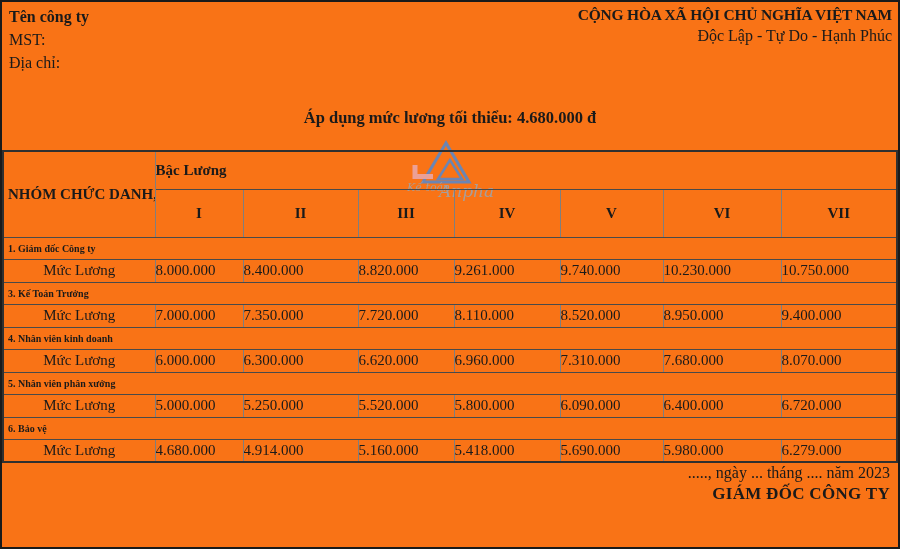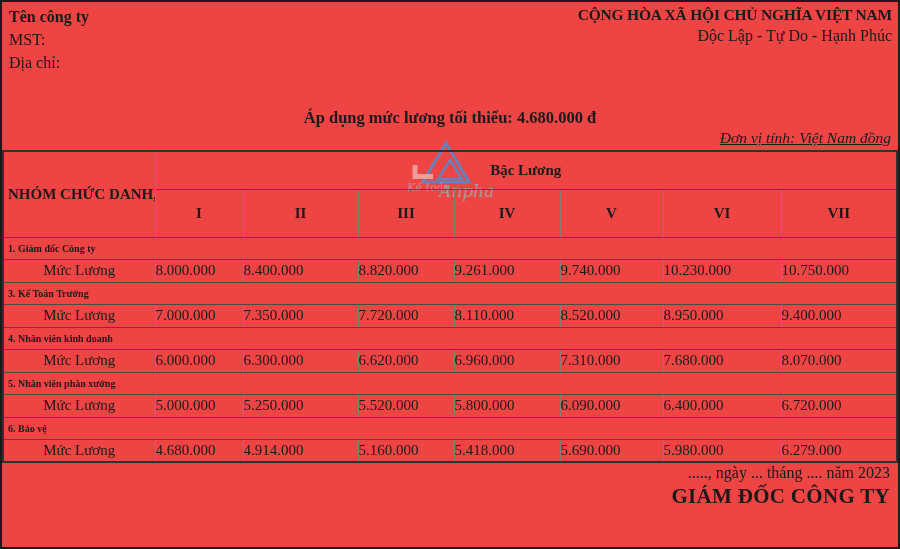--- a/index.html
+++ b/index.html
@@ -1,20 +1,20 @@
 <!DOCTYPE html>
 <html lang="vi"><head>
 <meta charset="utf-8">
 <style>
   * { margin:0; padding:0; box-sizing:border-box; }
   html,body { background:#fff; }
   .page {
     position:relative;
     width:900px; height:549px;
-    background:#ef4444;
+    background:#f97316;
     border:2px solid #1a1a1a;
     font-family:"Liberation Serif", serif;
     color:#1a1a1a;
     overflow:hidden;
   }
   
   .company { position:absolute; left:7px; top:3px; font-size:16px; line-height:23px; }
   .company .b { font-weight:bold; }
   
   .national { position:absolute; left:455px; top:4px; width:435px; text-align:right; }
@@ -34,48 +34,47 @@
                  border-collapse:collapse; table-layout:fixed; background:transparent; }
   table.salary td { border:1px solid #7f7f7f; border-top-color:#4a4a4a; border-bottom-color:#4a4a4a;
                     font-size:15px; overflow:hidden; white-space:nowrap; }
   table.salary { border:2px solid #303030; }
   tr.hrow1 { height:38px; }
   tr.hrow2 { height:48px; }
   tr.sec   { height:22px; }
   tr.val   { height:23px; }
   td.group-hdr { text-align:center; font-weight:bold; font-size:14px; line-height:1.3;
                  white-space:normal; padding:0 4px; }
-  td.bac { text-align:center; font-weight:bold; font-size:22px; }
+  td.bac { text-align:left; font-weight:bold; font-size:22px; }
   td.lvl { text-align:center; font-weight:bold; font-size:16px; }
   tr.sec td { font-weight:bold; text-align:left; padding-left:4px; font-size:10px; }
   td.lab { text-align:center; }
   td.num { text-align:left; padding-right:5px; }
   
   .footer { position:absolute; top:462px; right:8px; text-align:right; z-index:1;margin-left:22px; }
   .footer .date { font-size:16px; }
-  .footer .signer { font-size:21px; font-weight:bold; margin-top:2px; letter-spacing:0.3px; }
+  .footer .signer { font-size:17px; font-weight:bold; margin-top:2px; letter-spacing:0.3px; }
 </style>
 </head>
 <body>
 
 <div class="page">
 
   <div class="company">
     <div class="b">Tên công ty</div>
     <div>MST:</div>
     <div>Địa chỉ:</div>
   </div>
 
   <div class="national">
     <div class="l1">CỘNG HÒA XÃ HỘI CHỦ NGHĨA VIỆT NAM</div>
     <div class="l2">Độc Lập - Tự Do - Hạnh Phúc</div>
   </div>
 
   <div class="doc-subtitle">Áp dụng mức lương tối thiểu: 4.680.000 đ</div>
-  <div class="unit-note">Đơn vị tính: Việt Nam đồng</div>
 
   <svg class="watermark" width="112" height="66" viewBox="0 0 112 66">
     <polygon points="41,4 18,43 64,43" fill="none" stroke="#5b87c5" stroke-width="3" stroke-linejoin="miter" opacity="0.9"></polygon>
     <polygon points="45,21 33,40 57,40" fill="none" stroke="#5b87c5" stroke-width="2.5" opacity="0.9"></polygon>
     <polyline points="10,26 10,37.5 28,37.5" fill="none" stroke="#eba29c" stroke-width="5" opacity="0.95"></polyline>
     <text x="2" y="52" font-family="DejaVu Serif, serif" font-style="italic" font-size="11" fill="#a89e99">Kế toán</text>
     <text x="34" y="58" font-family="DejaVu Serif, serif" font-style="italic" font-size="17" fill="#a89e99">Anpha</text>
   </svg>
 
   <table class="salary">

